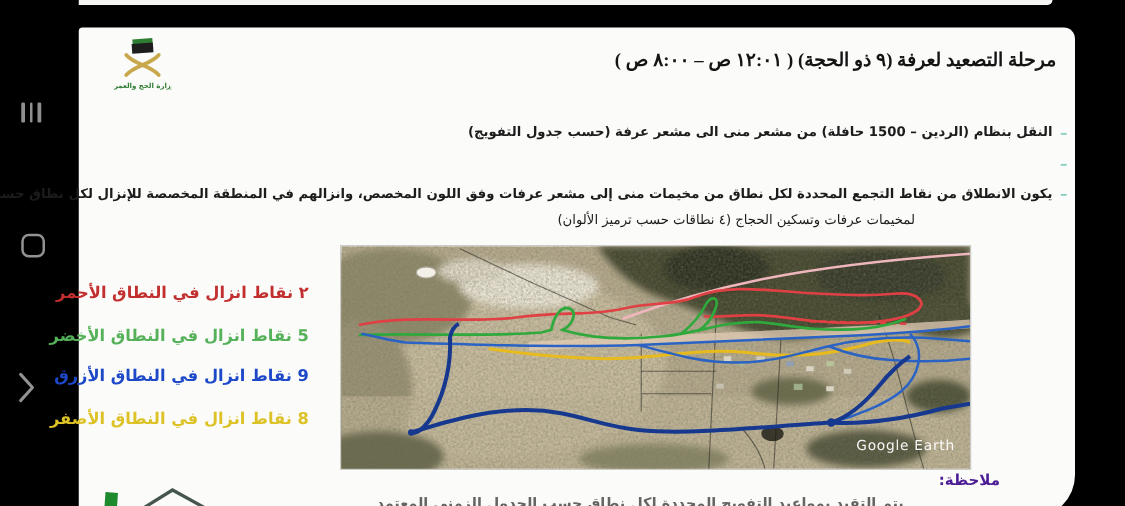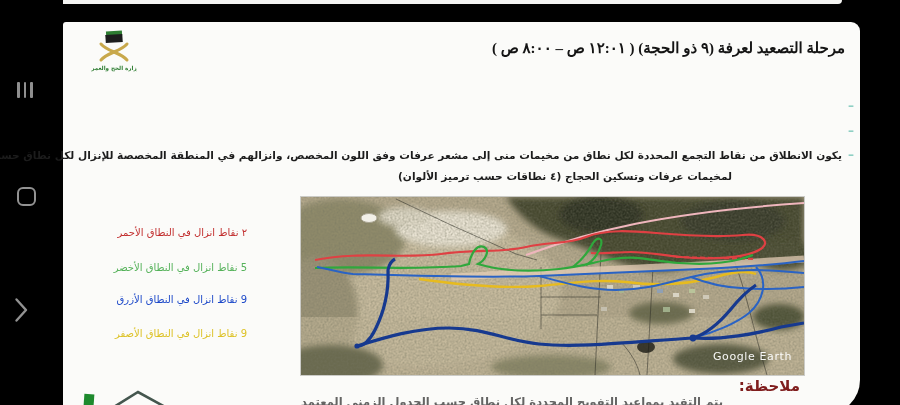--- a/index.html
+++ b/index.html
@@ -26,35 +26,35 @@
   .title{position:absolute;top:17px;right:15px;direction:rtl;font-weight:bold;
     font-size:15px;color:#141414;white-space:nowrap;letter-spacing:-0.2px;font-family:Liberation Serif, serif;}
   
   .bullets{position:absolute;top:78px;right:6px;direction:rtl;width:760px;}
   .brow{display:flex;gap:6px;align-items:flex-start;direction:rtl;}
   .dash{color:#8ecfc3;font-weight:bold;font-size:12px;line-height:13px;flex:0 0 auto;}
   .btext{font-size:10.6px;font-weight:bold;color:#1c1c1c;line-height:13px;white-space:nowrap;}
   .b1{margin-bottom:12px;}
   .b2{margin-bottom:11px;}
   .b3line2{position:absolute;top:148px;right:128px;direction:rtl;font-size:10.6px;
-    font-weight:bold;color:#1c1c1c;white-space:nowrap;}
-  
-  .zone{position:absolute;right:613px;direction:rtl;font-weight:normal;font-size:10px;
+    font-weight:normal;color:#1c1c1c;white-space:nowrap;}
+  
+  .zone{position:absolute;right:613px;direction:rtl;font-weight:bold;font-size:13px;
     white-space:nowrap;}
   .zone.red{top:205px;color:#c22f2f;}
   .zone.green{top:240px;color:#55b25a;}
   .zone.blue{top:272px;color:#1d49c9;}
   .zone.yellow{top:306px;color:#ddc227;}
   
-  .map{position:absolute;left:238px;top:175px;width:503px;height:178px;
+  .map{position:absolute;left:210px;top:175px;width:503px;height:178px;
     box-shadow:0 0 0 1px rgba(60,60,50,.25);}
   .map svg{display:block;}
   
   .note{position:absolute;top:355px;right:60px;direction:rtl;font-weight:bold;
-    font-size:15px;color:#7f1d1d;}
+    font-size:12px;color:#4c1d95;}
   .clipped{position:absolute;top:373px;left:240px;width:420px;direction:rtl;
     font-size:11.5px;font-weight:bold;color:#4a4a4a;white-space:nowrap;opacity:.85;}
   
   .corner-logo{position:absolute;left:12px;top:346px;width:130px;height:46px;overflow:hidden;}
 </style>
 </head>
 <body>
 
 <div class="top-sliver"></div>
 
@@ -82,35 +82,36 @@
       <path d="M36,15 C29,23 17,23 10,31" fill="none" stroke="#c8a84b" stroke-width="3" stroke-linecap="round"></path>
       <text x="23" y="41" text-anchor="middle" font-size="5.6" font-weight="bold" fill="#2e7d32" style="font-family:'DejaVu Sans',sans-serif;">وزارة الحج والعمرة</text>
     </svg>
   </div>
 
   <div class="title">مرحلة التصعيد لعرفة (٩ ذو الحجة) ( ١٢:٠١ ص – ٨:٠٠ ص )</div>
 
   <div class="bullets">
     <div class="brow b1">
       <span class="dash">–</span>
+      <span class="btext">النقل بنظام (الردين – 1500 حافلة) من مشعر منى الى مشعر عرفة (حسب جدول التفويج)</span>
     </div>
     <div class="brow b2">
       <span class="dash">–</span>
     </div>
     <div class="brow b3">
       <span class="dash">–</span>
       <span class="btext">يكون الانطلاق من نقاط التجمع المحددة لكل نطاق من مخيمات منى إلى مشعر عرفات وفق اللون المخصص، وانزالهم في المنطقة المخصصة للإنزال لكل نطاق حسب التخصيص</span>
     </div>
   </div>
   <div class="b3line2">لمخيمات عرفات وتسكين الحجاج (٤ نطاقات حسب ترميز الألوان)</div>
 
   <div class="zone red">٢ نقاط انزال في النطاق الأحمر</div>
   <div class="zone green">5 نقاط انزال في النطاق الأخضر</div>
   <div class="zone blue">9 نقاط انزال في النطاق الأزرق</div>
-  <div class="zone yellow">9 نقاط انزال في النطاق الأصفر</div>
+  <div class="zone yellow">8 نقاط انزال في النطاق الأصفر</div>
 
   <div class="map">
     <svg width="503" height="178" viewBox="0 0 503 178">
       <defs>
         <filter id="soft" x="-20%" y="-20%" width="140%" height="140%">
           <feGaussianBlur stdDeviation="3"></feGaussianBlur>
         </filter>
         <filter id="grain">
           <feTurbulence type="fractalNoise" baseFrequency="0.5" numOctaves="3" seed="7" result="n"></feTurbulence>
           <feColorMatrix in="n" type="matrix" values="0 0 0 0 0.18  0 0 0 0 0.18  0 0 0 0 0.12  0.9 0.9 0.9 0 -1.05"></feColorMatrix>

